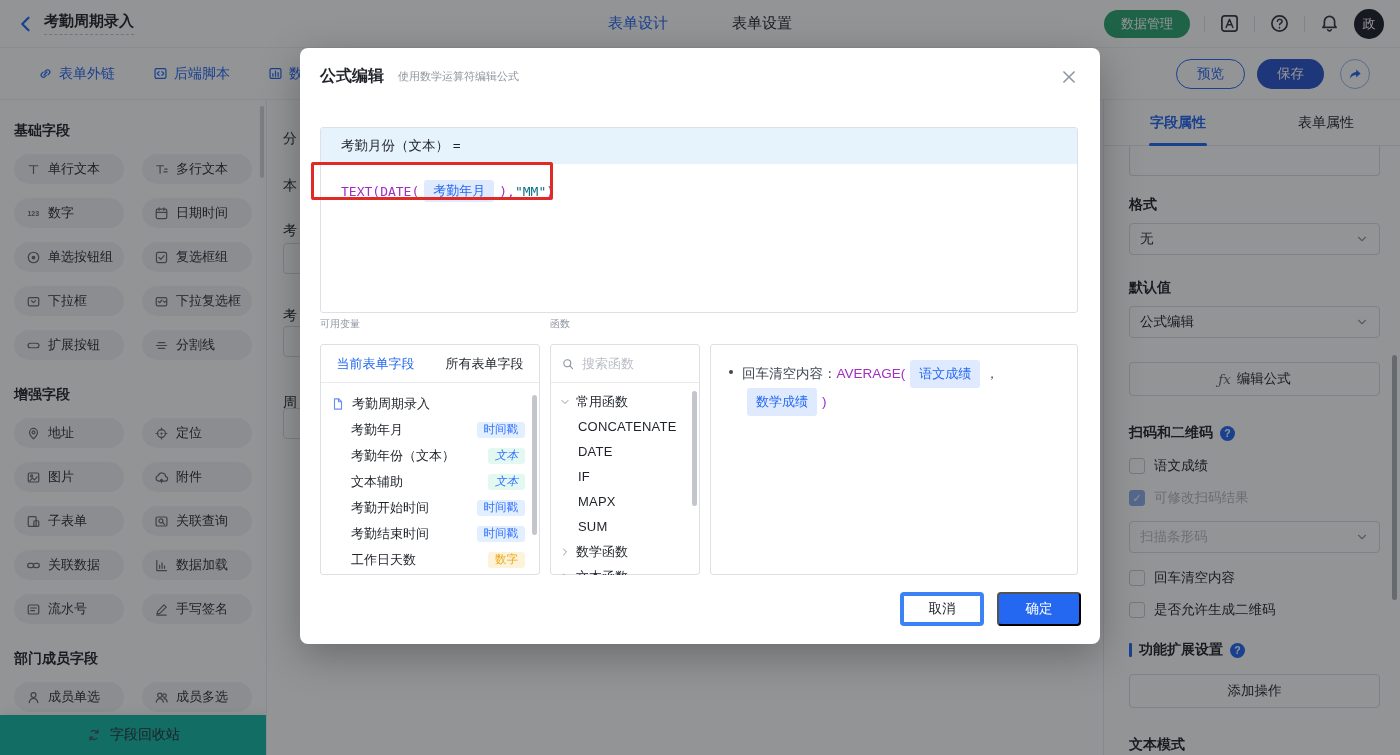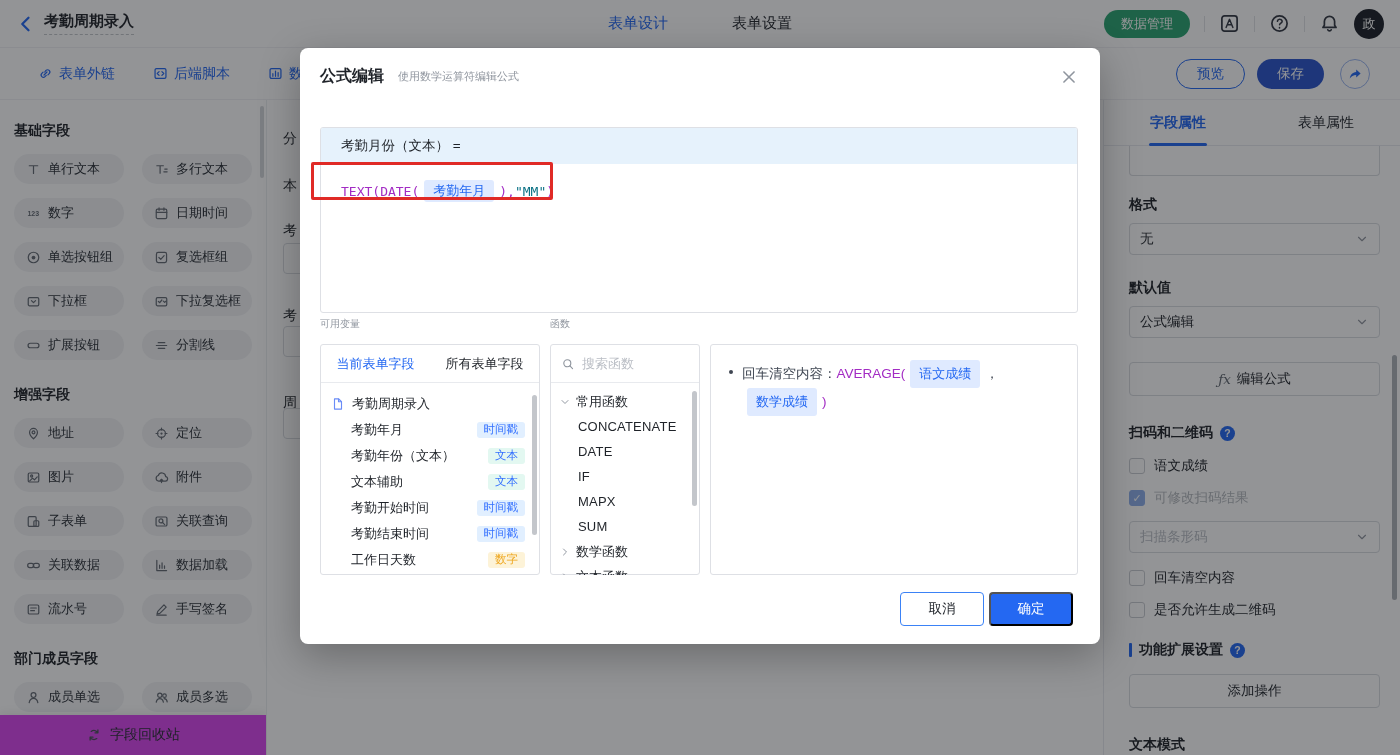--- a/index.html
+++ b/index.html
@@ -32,21 +32,21 @@
   .btn-share .ic { width:16px; height:16px; }
 
   
   .sb { position:absolute; left:0; top:100px; bottom:0; width:267px; background:#fff; z-index:1; padding:18px 14px 0; overflow:hidden; border-right:1px solid #eceef1; }
   .sb-title { font-size:14px; font-weight:bold; margin:26px 0 14px; }
   .sb-title:first-child { margin-top:4px; }
   .sb-grid { display:grid; grid-template-columns:1fr 1fr; gap:14px 18px; }
   .pill { height:30px; border-radius:15px; background:#f2f3f5; display:flex; align-items:center; gap:7px; padding:0 4px 0 12px; font-size:13px; color:#2a2f36; white-space:nowrap; overflow:hidden; }
   .picon { width:15px; height:15px; color:#646a73; flex:none; }
   .sb-thumb { position:absolute; right:2px; top:6px; width:4px; height:72px; background:#d4d7db; border-radius:2px; }
-  .sb-foot { position:absolute; left:0; right:0; bottom:0; height:40px; background:#d946ef; box-shadow:0 -3px 8px rgba(31,35,41,.07); display:flex; align-items:center; justify-content:center; gap:8px; font-size:14px; color:#2a2f36; }
+  .sb-foot { position:absolute; left:0; right:0; bottom:0; height:40px; background:#14b8a6; box-shadow:0 -3px 8px rgba(31,35,41,.07); display:flex; align-items:center; justify-content:center; gap:8px; font-size:14px; color:#2a2f36; }
   .sb-foot .ic { width:16px; height:16px; color:#4a505a; }
 
   
   .cv { position:absolute; left:267px; top:100px; right:297px; bottom:0; background:#fff; z-index:1; }
   .cv-lab { position:absolute; left:16px; font-size:14px; color:#1f2329; }
   .cv-box { position:absolute; left:16px; width:90px; height:31px; border:1px solid #d9dce1; border-radius:4px; background:#fff; }
 
   
   .rp { position:absolute; top:100px; right:0; bottom:0; width:297px; background:#fff; border-left:1px solid #e8eaee; z-index:1; padding:0 20px 0 25px; overflow:hidden; }
   .rp-tabs { display:flex; height:46px; margin:0 -20px 0 -25px; border-bottom:1px solid #e8eaee; font-size:14px; }
@@ -90,36 +90,36 @@
   .p-info { left:410px; width:368px; padding:15px 18px; }
   .v-tabs { display:flex; height:38px; border-bottom:1px solid #e8eaee; font-size:13px; }
   .v-tab { flex:1; display:flex; align-items:center; justify-content:center; }
   .v-tab.active { color:#2468f2; }
   .v-list { position:relative; height:192px; overflow:hidden; padding-top:8px; }
   .v-root { display:flex; align-items:center; gap:7px; padding-left:10px; height:26px; font-size:13px; }
   .v-root .ic { width:14px; height:14px; color:#6a8cf7; }
   .v-row { display:flex; align-items:center; justify-content:space-between; padding:0 14px 0 30px; height:26px; font-size:13px; }
   .badge { font-size:11.5px; padding:2.5px 7px; border-radius:3px; line-height:1; flex:none; }
   .b-time { background:#e1efff; color:#3370ff; }
-  .b-text { background:#e3f8f1; color:#3370ff; }
+  .b-text { background:#e3f8f1; color:#3370ff;font-style:italic; }
   .b-num  { background:#fdf3d8; color:#eea61d; }
   .thumb { position:absolute; width:5px; border-radius:3px; background:#c3c6cb; }
   .f-search { height:38px; border-bottom:1px solid #e8eaee; display:flex; align-items:center; gap:7px; padding:0 10px; }
   .f-search .ic { width:14px; height:14px; color:#8f959e; flex:none; }
   .f-search input { border:none; outline:none; width:92px; font-size:13px; color:#1f2329; background:transparent; }
   .f-search input::placeholder { color:#b9bdc4; }
   .fn-list { position:relative; height:192px; overflow:hidden; padding-top:6px; }
   .fn-group { display:flex; align-items:center; gap:5px; height:25px; padding-left:8px; font-size:13px; }
   .fn-group .ic { width:12px; height:12px; color:#8f959e; flex:none; }
   .fn-leaf { height:25px; padding-left:27px; font-size:13px; display:flex; align-items:center; letter-spacing:.2px; }
   .tip { display:flex; gap:9px; font-size:13.5px; color:#3f4652; line-height:24px; margin-bottom:7px; align-items:flex-start; }
   .tip .dot { width:4px; height:4px; background:#3f4652; border-radius:50%; margin-top:10px; flex:none; }
   .tip-inline { display:flex; align-items:center; flex-wrap:wrap; }
-  .btn-cancel { position:absolute; right:116px; top:544px; width:84px; height:34px; border:1px solid #3b82f6; border-radius:4px; background:#fff; font-size:13.5px; color:#1f2329; display:flex; align-items:center; justify-content:center; }
-  .btn-ok { position:absolute; right:27px; top:544px; width:84px; height:34px; border-radius:4px; background:#2468f2; color:#fff; font-size:13.5px; display:flex; align-items:center; justify-content:center; }
+  .btn-cancel { position:absolute; right:116px; top:544px; width:84px; height:34px; border:4px solid #3b82f6; border-radius:4px; background:#fff; font-size:13.5px; color:#1f2329; display:flex; align-items:center; justify-content:center; }
+  .btn-ok { position:absolute; right:19px; top:544px; width:84px; height:34px; border-radius:4px; background:#2468f2; color:#fff; font-size:13.5px; display:flex; align-items:center; justify-content:center; }
 </style>
 </head>
 <body>
 
 <div class="app">
 
   <div class="hd">
     <span class="hd-back">
         <svg viewBox="0 0 16 16" fill="none" stroke="currentColor" stroke-width="1.3" stroke-linecap="round" stroke-linejoin="round">
           <path d="M10 3 5 8l5 5" stroke-width="1.8"></path>

